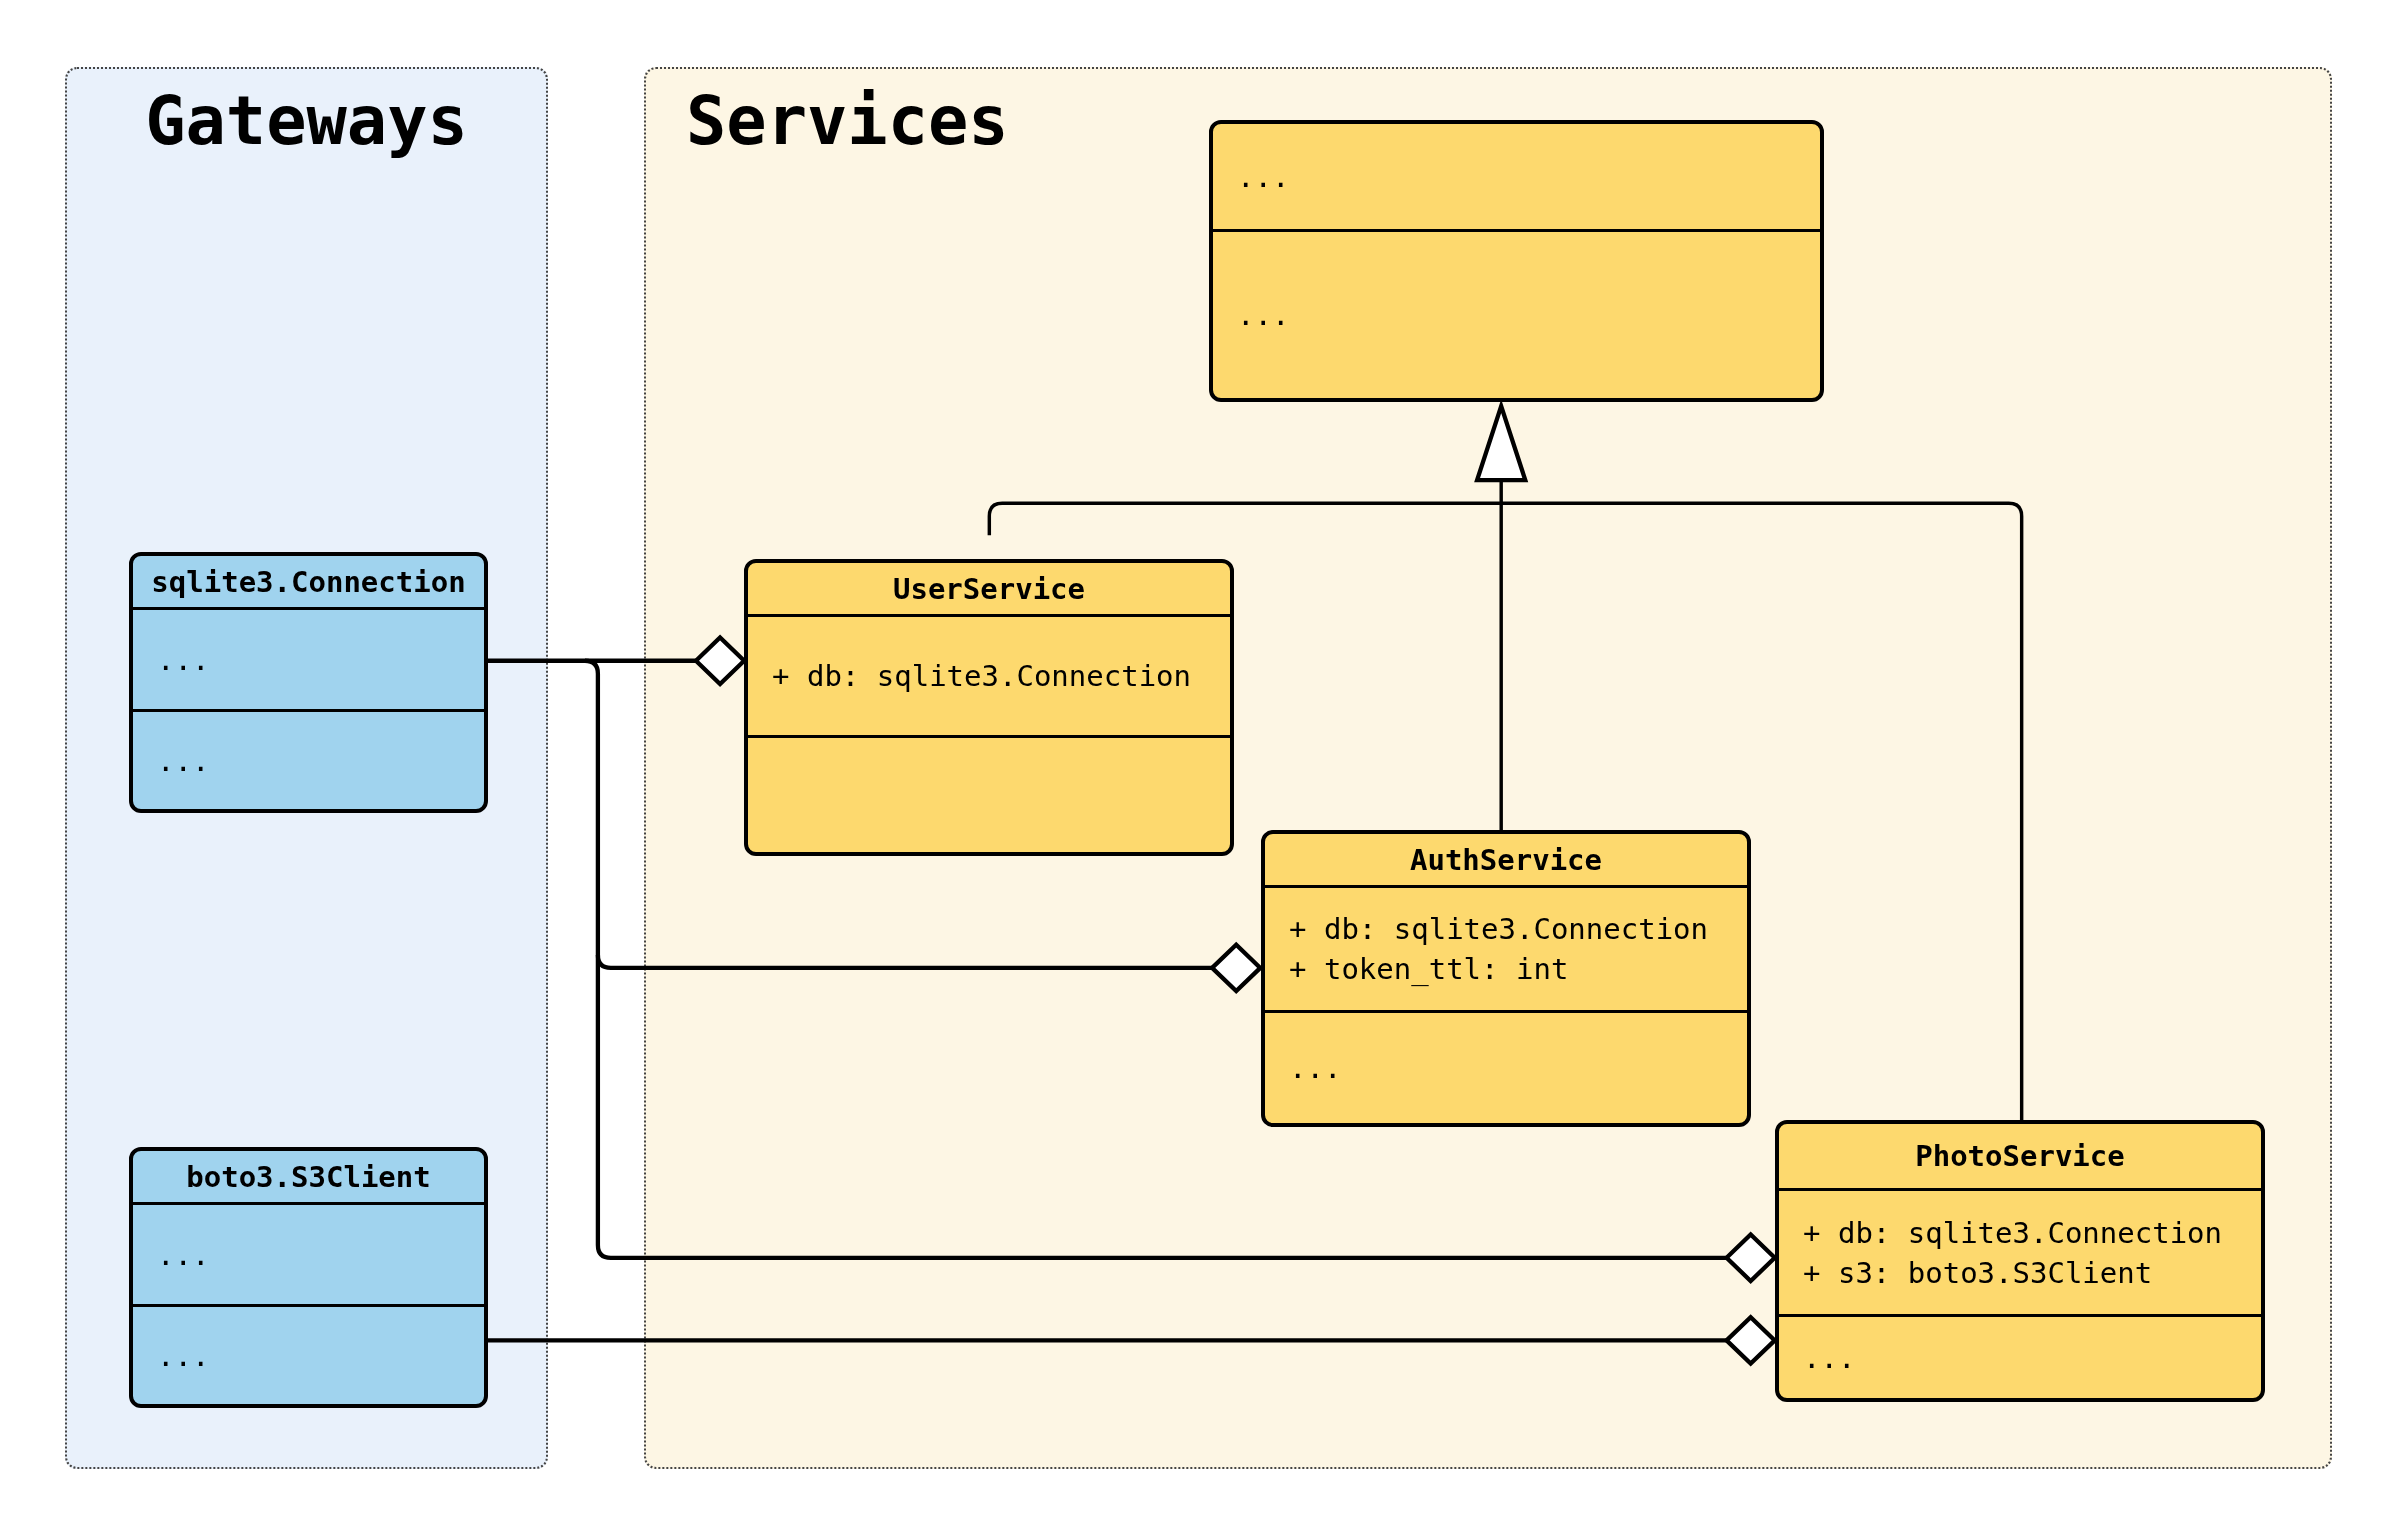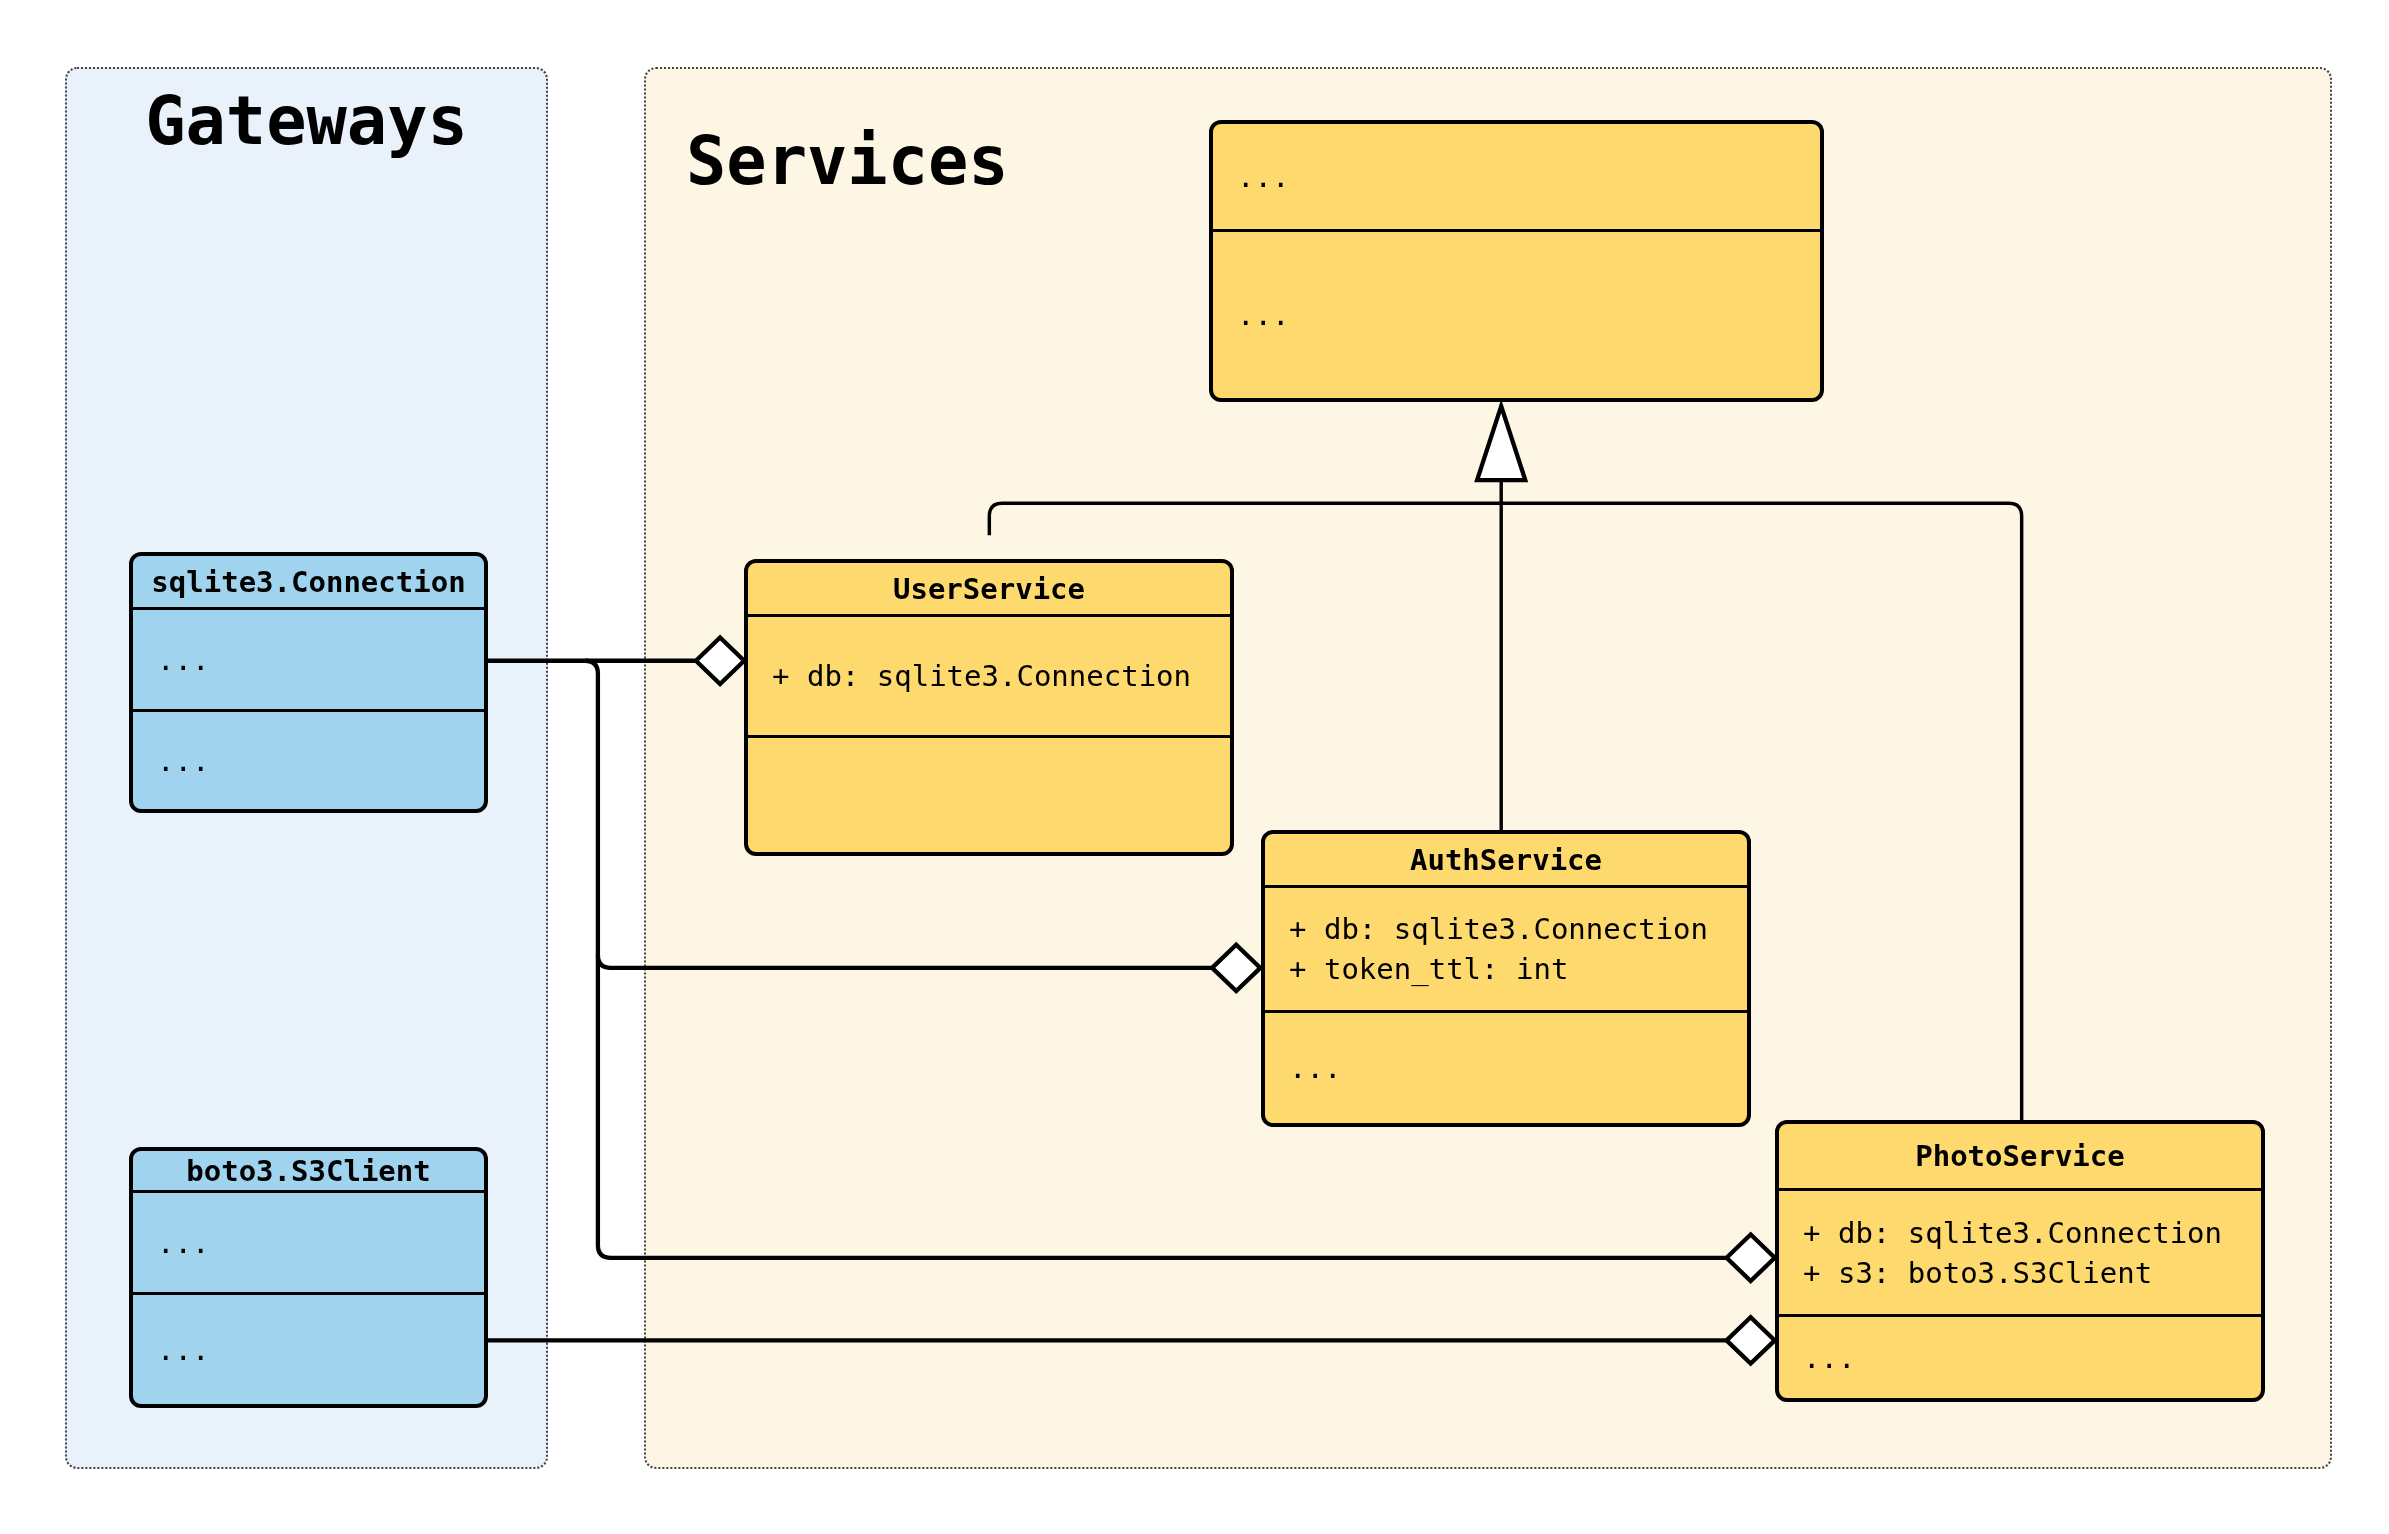--- a/index.html
+++ b/index.html
@@ -26,21 +26,21 @@
   .panel.services { left: 644px; top: 67px; width: 1688px; height: 1402px; background: #FDF6E4; }
 
   .panel-title {
     position: absolute;
     font-weight: bold;
     font-size: 67px;
     line-height: 1.15;
     white-space: nowrap;
   }
   .panel-title.gateways { left: 65px; top: 83px; width: 483px; text-align: center; }
-  .panel-title.services { left: 686px; top: 83px; margin-top: 40px; }
+  .panel-title.services { left: 686px; top: 83px; }
 
   
   #edges {
     position: absolute; left: 0; top: 0;
     width: 2389px; height: 1534px;
     pointer-events: none;
   }
   .edge-line   { fill: none; stroke: #000; stroke-width: 5px; }
   .edge-inherit{ fill: none; stroke: #000; stroke-width: 4px; }
   .marker      { fill: #ffffff; stroke: #000; stroke-width: 5px; stroke-linejoin: miter; }
@@ -156,21 +156,21 @@
     <div class="cb-title" style="height:54px">sqlite3.Connection</div>
     <div class="cb-sec" style="height:102px">
       <div class="cb-line">...</div>
     </div>
     <div class="cb-sec grow">
       <div class="cb-line">...</div>
     </div>
   </div>
 
   <div class="class-box blue" style="left:129px; top:1147px; width:359px; height:261px;">
-    <div class="cb-title" style="height:42px">boto3.S3Client</div>
+    <div class="cb-title" style="height:54px">boto3.S3Client</div>
     <div class="cb-sec" style="height:102px">
       <div class="cb-line">...</div>
     </div>
     <div class="cb-sec grow">
       <div class="cb-line">...</div>
     </div>
   </div>
 
 </div>
 

